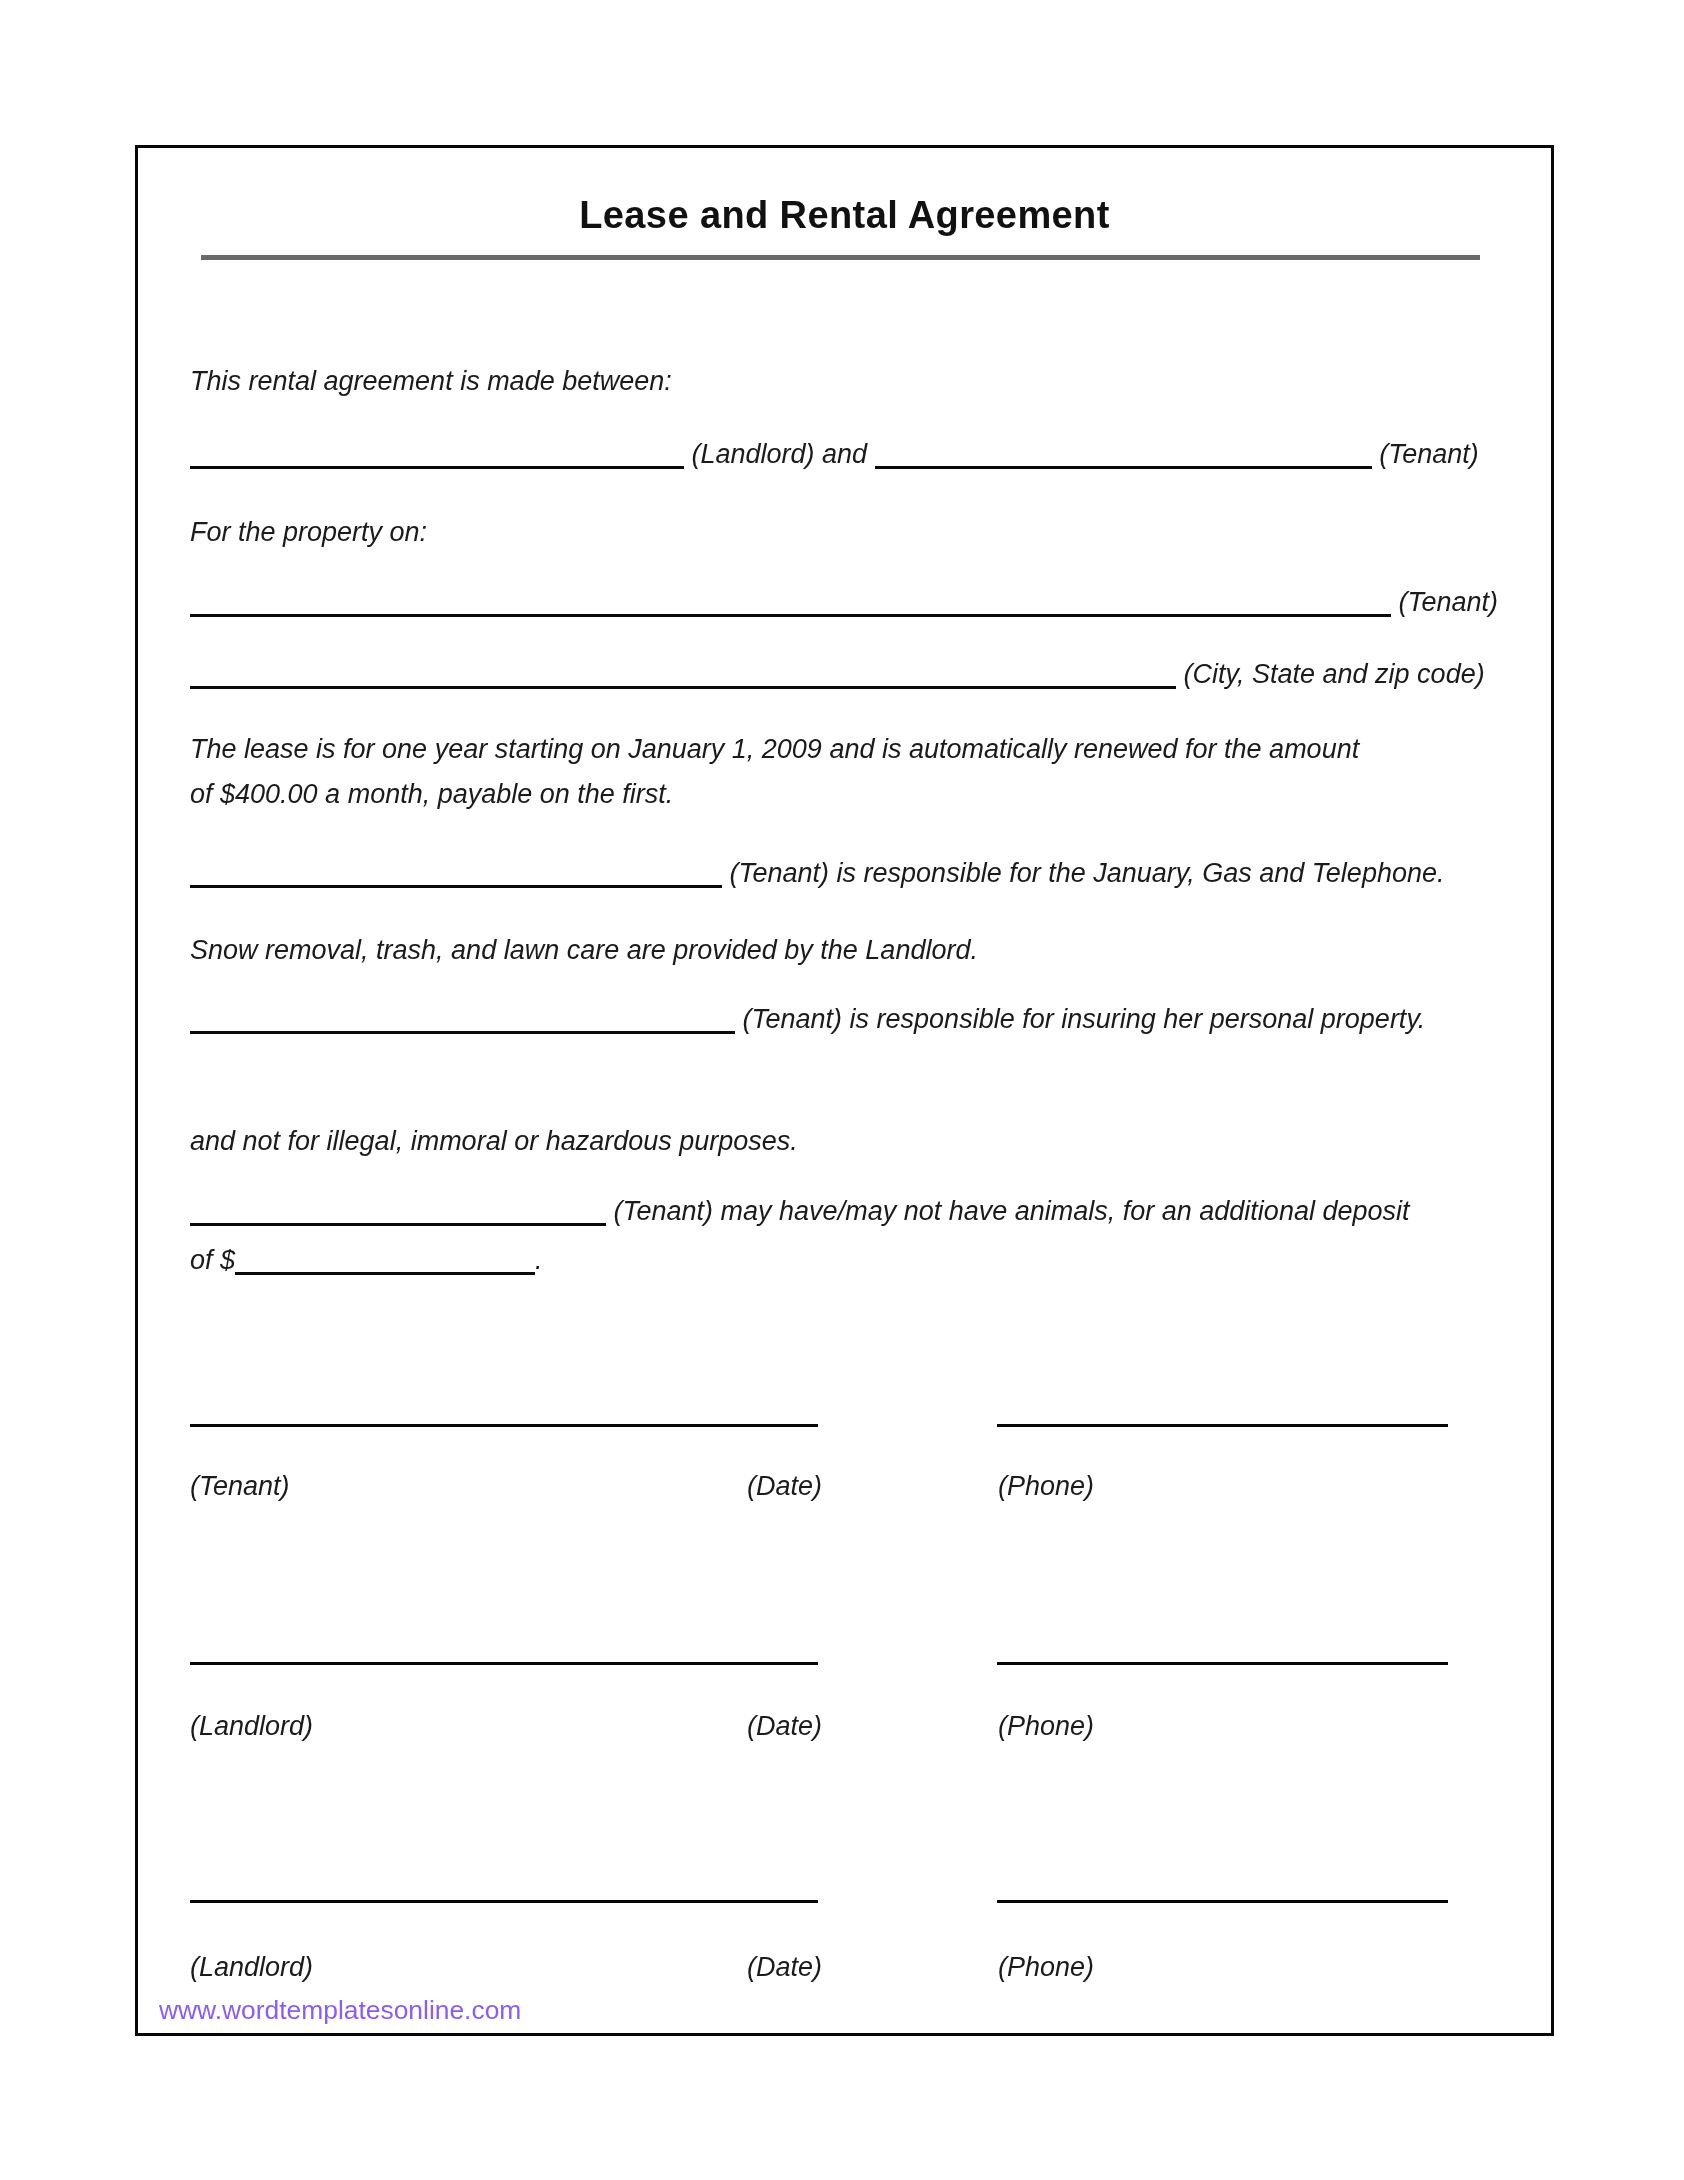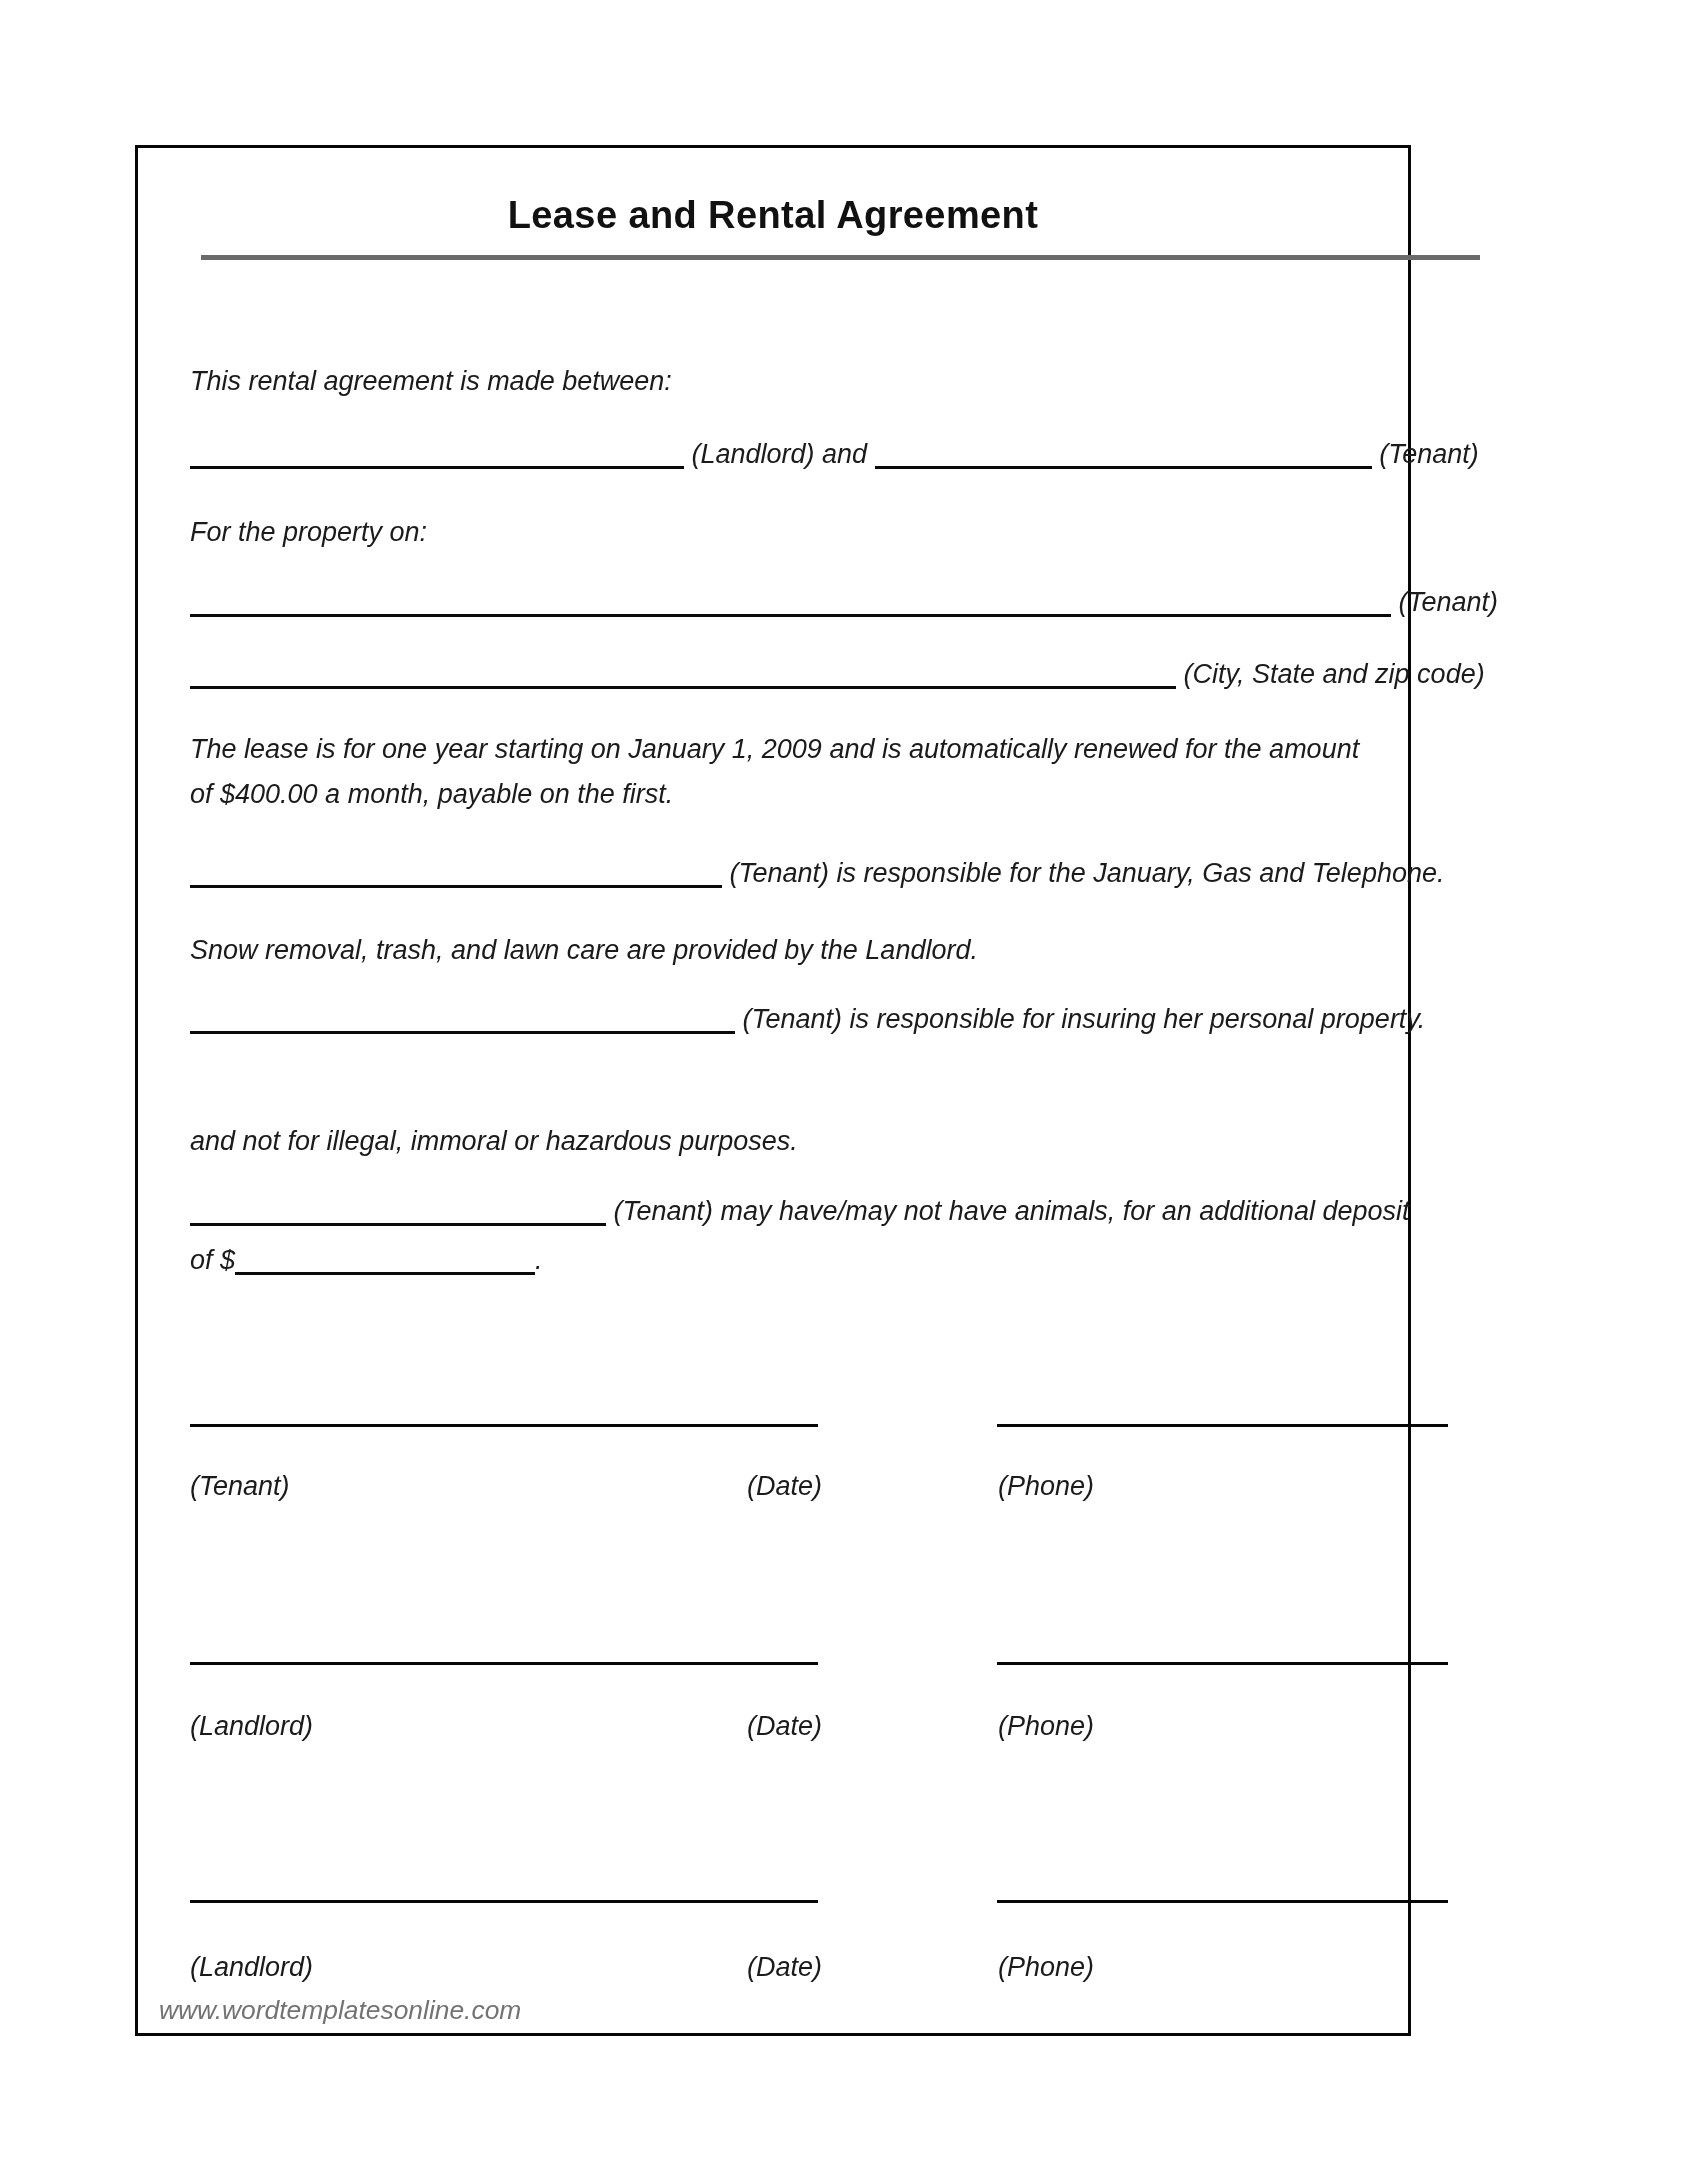--- a/index.html
+++ b/index.html
@@ -1,31 +1,31 @@
 <!DOCTYPE html>
 <html style="font-size:13.6px"><head>
 <meta charset="utf-8">
 <style>
   html,body{margin:0;padding:0;background:#ffffff;}
   .canvas{position:relative;width:1685px;height:2181px;background:#ffffff;overflow:hidden;
           font-family:"Liberation Sans",sans-serif;color:#1b1b1b;}
-  .page{position:absolute;left:135px;top:145px;width:1276px;height:1891px;
+  .page{position:absolute;left:135px;top:145px;width:1419px;height:1891px;
         border:3.4px solid #060606;background:#ffffff;box-sizing:border-box;}
   .title{position:absolute;top:46px;left:0;width:100%;text-align:center;
          font-size:38px;font-weight:bold;color:#111111;letter-spacing:0.4px;}
   .title-rule{position:absolute;top:107px;left:63px;width:1279px;height:5.1px;background:#6a6a6a;}
   .row{position:absolute;left:52px;width:1342px;font-size:27px;white-space:nowrap;line-height:34px;font-style:italic;}
   .blank{display:inline-block;height:1em;border-bottom:3.4px solid #0a0a0a;
          margin-bottom:-6px;vertical-align:baseline;}
   .sigline{position:absolute;height:0;border-top:3.4px solid #060606;}
   .sigline.left{left:52px;width:628px;}
   .sigline.right{left:859px;width:451px;}
   .sig-label{position:absolute;top:0;}
   .labels{height:34px;}
-  .footer{position:absolute;left:21px;top:1847px;font-size:26.4px;font-style:italic;color:#737373;}
+  .footer{position:absolute;left:21px;top:1847px;font-size:26.4px;color:#8b5cf6;}
 </style>
 </head>
 <body>
 
 <div class="canvas">
   <div class="page">
 
     <div class="title">Lease and Rental Agreement</div>
     <div class="title-rule"></div>
 

